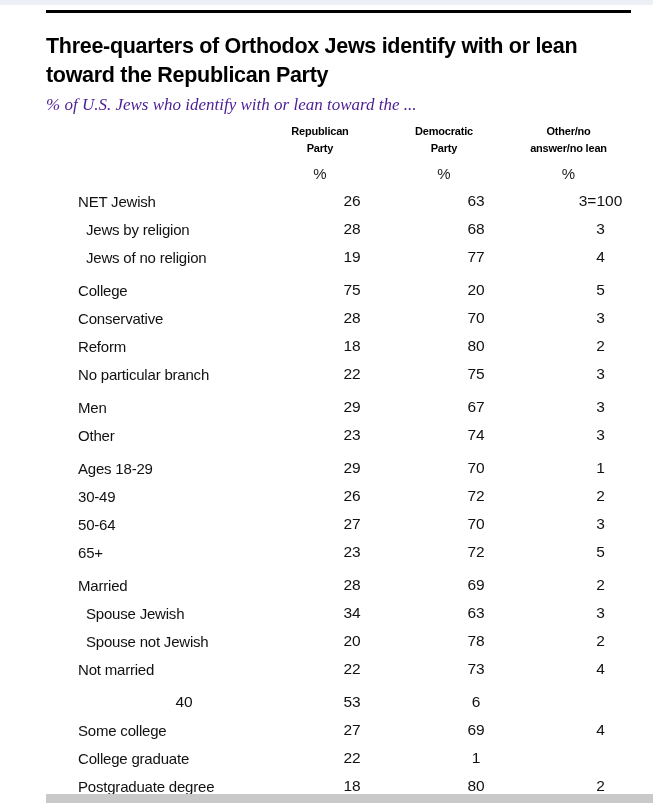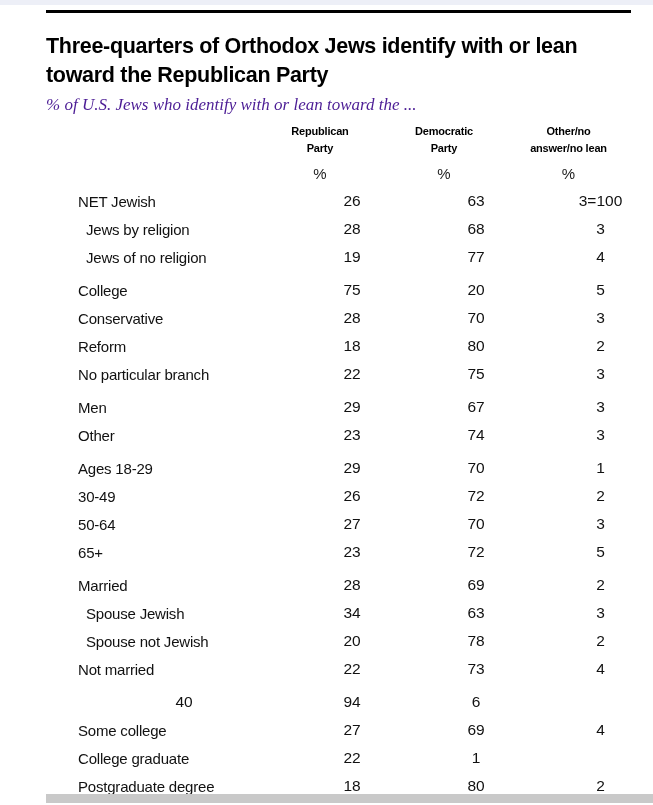--- a/index.html
+++ b/index.html
@@ -243,21 +243,21 @@
             <div class="grid-row row">
               <div class="row-label">Not married</div>
               <div class="val">22</div>
               <div class="val">73</div>
               <div class="val">4</div>
             </div>
           </div>
           <div class="group">
             <div class="grid-row row">
               <div class="val">40</div>
-              <div class="val">94</div>
+              <div class="val">53</div>
               <div class="val">6</div>
             </div>
             <div class="grid-row row">
               <div class="row-label">Some college</div>
               <div class="val">27</div>
               <div class="val">69</div>
               <div class="val">4</div>
             </div>
             <div class="grid-row row">
               <div class="row-label">College graduate</div>

